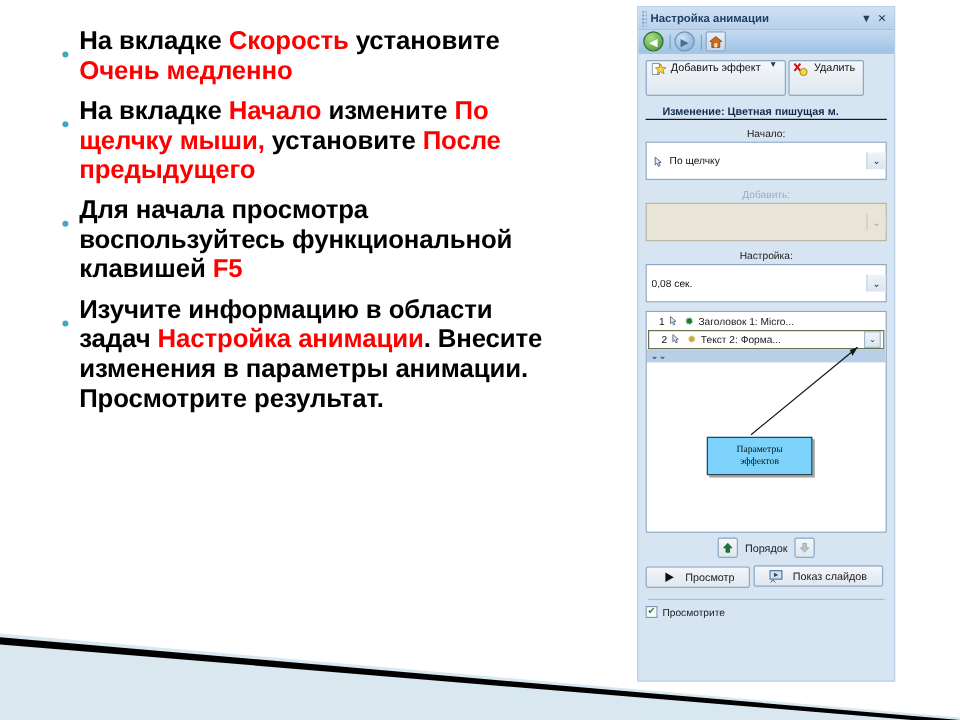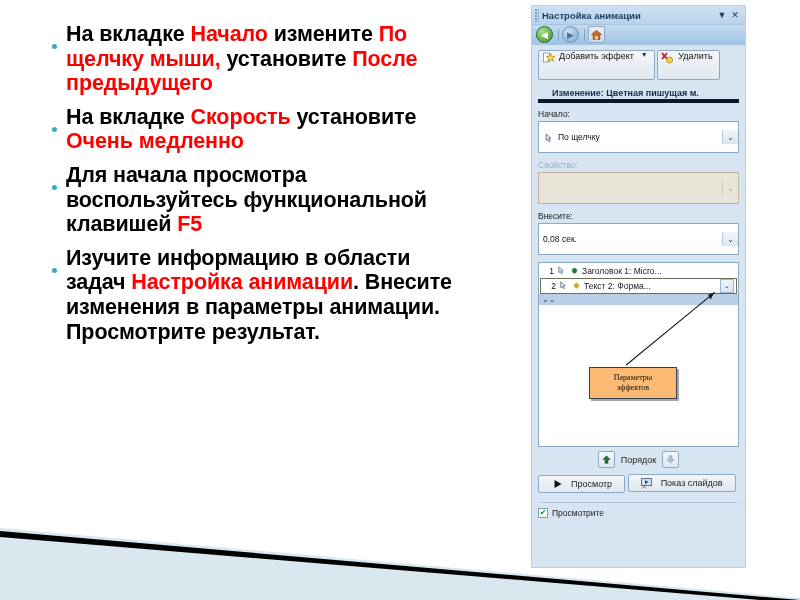--- a/index.html
+++ b/index.html
@@ -167,32 +167,33 @@
     align-items: center;
     justify-content: center;
     font-size: 9px;
     flex: 0 0 auto;
   }
 
   #effect-title {
     font-size: 9px;
     font-weight: bold;
     color: #122b4d;
-    border-bottom: 4px solid #0f172a;
+    border-bottom: 1px solid #0f172a;
     padding-bottom: 1px;
     margin: 3px 0 6px 0;
     white-space: nowrap;
     overflow: hidden;
     padding-left: 14px;
   }
 
   .field-label {
     font-size: 8.5px;
     color: #1a1a1a;
     margin-bottom: 2px;
+    text-align: center;
   }
   .field-label.disabled { color: #9bacbd; }
 
   .combo {
     height: 32px;
     border: 1px solid #8da8c4;
     background: #ffffff;
     display: flex;
     align-items: center;
     font-size: 8.5px;
@@ -260,21 +261,21 @@
   }
 
   
   #effect-callout {
     position: absolute;
     left: 50px;
     top: 104px;
     width: 86px;
     height: 30px;
     border: 1px solid #33414d;
-    background: #fdba74;
+    background: #7dd3fc;
     box-shadow: 2px 2px 0 rgba(0,0,0,0.35);
     display: flex;
     align-items: center;
     justify-content: center;
     text-align: center;
     font-family: "Liberation Serif", serif;
     font-size: 8px;
     line-height: 1.25;
     color: #101010;
   }
@@ -357,25 +358,25 @@
 
     <polygon points="0,22 560,90 0,90" fill="url(#hatch)"></polygon>
 
     <polygon points="0,21 800,90 760,90 0,27" fill="#000000"></polygon>
   </svg>
 </div>
 
 <div id="bullet-list">
     <div class="bullet-row">
       <div class="bullet-mark"><span class="bullet-dot"></span></div>
-      <div class="bullet-text"><span>На вкладке </span><span class="hl">Начало</span><span> измените </span><span class="hl">По щелчку мыши,</span><span> установите </span><span class="hl">После предыдущего</span></div>
+      <div class="bullet-text"><span>На вкладке </span><span class="hl">Скорость</span><span> установите </span><span class="hl">Очень медленно</span></div>
     </div>
     <div class="bullet-row">
       <div class="bullet-mark"><span class="bullet-dot"></span></div>
-      <div class="bullet-text"><span>На вкладке </span><span class="hl">Скорость</span><span> установите </span><span class="hl">Очень медленно</span></div>
+      <div class="bullet-text"><span>На вкладке </span><span class="hl">Начало</span><span> измените </span><span class="hl">По щелчку мыши,</span><span> установите </span><span class="hl">После предыдущего</span></div>
     </div>
     <div class="bullet-row">
       <div class="bullet-mark"><span class="bullet-dot"></span></div>
       <div class="bullet-text"><span>Для начала просмотра воспользуйтесь функциональной клавишей </span><span class="hl">F5</span></div>
     </div>
     <div class="bullet-row">
       <div class="bullet-mark"><span class="bullet-dot"></span></div>
       <div class="bullet-text"><span>Изучите информацию в области задач </span><span class="hl">Настройка анимации</span><span>. Внесите изменения в параметры анимации. Просмотрите результат.</span></div>
     </div>
   </div>
@@ -436,28 +437,28 @@
       <span class="mini-ico">
         <svg width="11" height="11" viewBox="0 0 11 11" xmlns="http://www.w3.org/2000/svg">
           <path d="M3 2 L3 8.5 L4.6 7 L5.8 9.6 L7.1 9 L5.9 6.5 L8 6.3 Z" fill="#dfe9f4" stroke="#44556b" stroke-width="0.7"></path>
         </svg>
       </span>
       <span class="txt">По щелчку</span>
       <span class="arrow">⌄</span>
     </div>
 
     
-    <div class="field-label disabled">Свойство:</div>
+    <div class="field-label disabled">Добавить:</div>
     <div class="combo disabled">
       <span class="txt"></span>
       <span class="arrow">⌄</span>
     </div>
 
     
-    <div class="field-label">Внесите:</div>
+    <div class="field-label">Настройка:</div>
     <div class="combo">
       <span class="txt" style="margin-left:1px">0,08 сек.</span>
       <span class="arrow">⌄</span>
     </div>
 
     
     <div id="anim-list">
       <div id="anim-rows">
           <div class="anim-row">
             <span class="anim-num">1</span>

